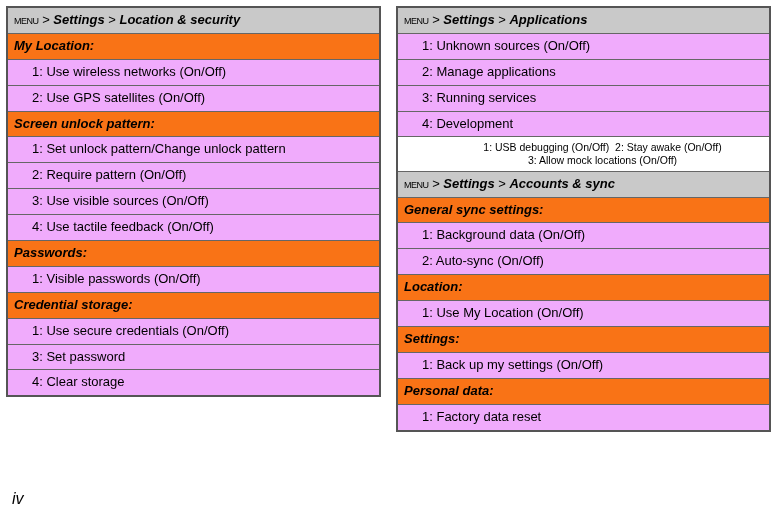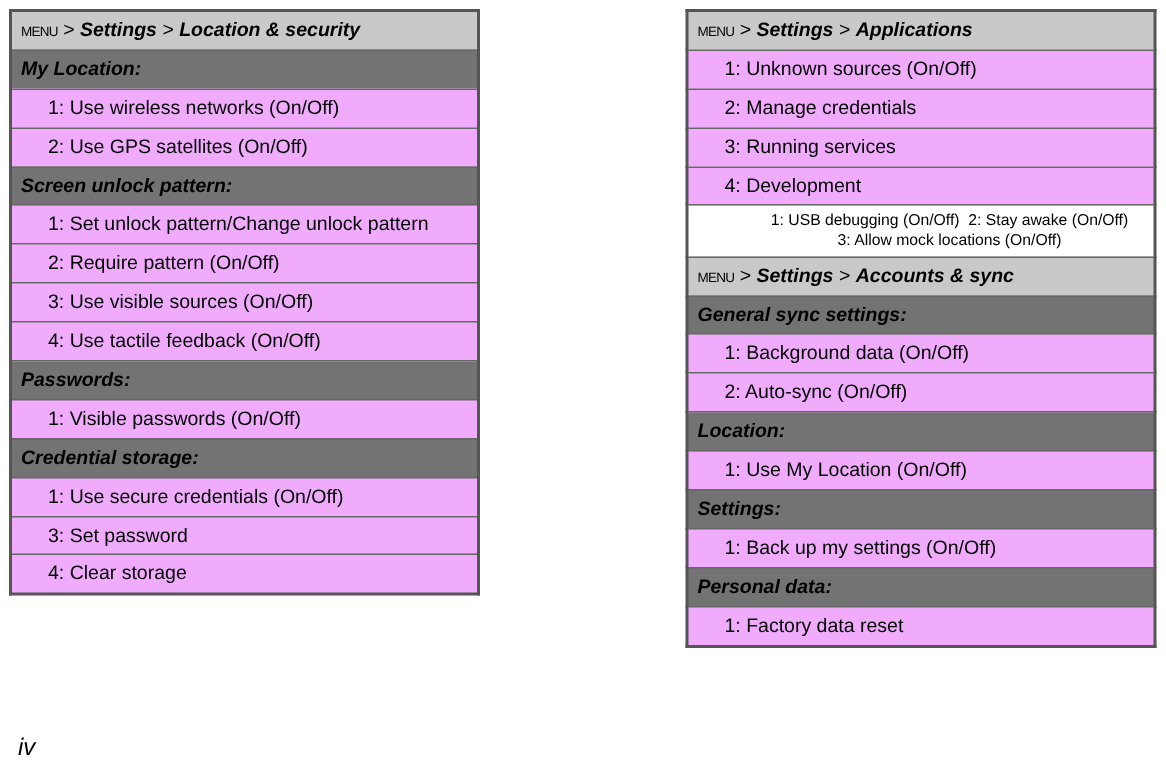--- a/index.html
+++ b/index.html
@@ -10,40 +10,40 @@
     font-family: Arial, Helvetica, sans-serif;
     background: #fff;
     position: relative;
   }
   .columns {
     display: flex;
     justify-content: space-between;
     padding: 6px 6px 0 6px;
   }
   .col {
-    width: 314px;
+    width: 375px;
   }
   .tbl {
     border-collapse: collapse;
     width: 100%;
     border: 2px solid #555;
   }
   .tbl td {
     border: 1px solid #666;
     padding: 4px 6px;
     font-size: 13px;
     line-height: 1.3;
   }
   .path-row td {
     background: #c9c9c9;
     font-weight: bold;
     font-style: italic;
   }
   .section-row td {
-    background: #737373;
+    background: #f97316;
     font-weight: bold;
     font-style: italic;
     margin-top: 12px;
   }
   .item-row td {
     background: #f0abfc;
     padding-left: 24px;
   }
   .sub-row td {
     background: #fff;
@@ -146,21 +146,21 @@
           <tr class="path-row">
             <td>
         <span class="menu-icon">MENU</span>
         <span class="ni">&gt; </span><span class="bi">Settings</span><span class="ni"> &gt; </span><span class="bi">Applications</span>
       </td>
           </tr>
       <tr class="item-row">
             <td>1: Unknown sources (On/Off)</td>
           </tr>
       <tr class="item-row">
-            <td>2: Manage credentials</td>
+            <td>2: Manage applications</td>
           </tr>
       <tr class="item-row">
             <td>3: Running services</td>
           </tr>
       <tr class="item-row">
             <td>4: Development</td>
           </tr>
       <tr class="sub-row">
             <td style="white-space:pre-line;">1: USB debugging (On/Off)&nbsp;&nbsp;2: Stay awake (On/Off)
 3: Allow mock locations (On/Off)</td>

